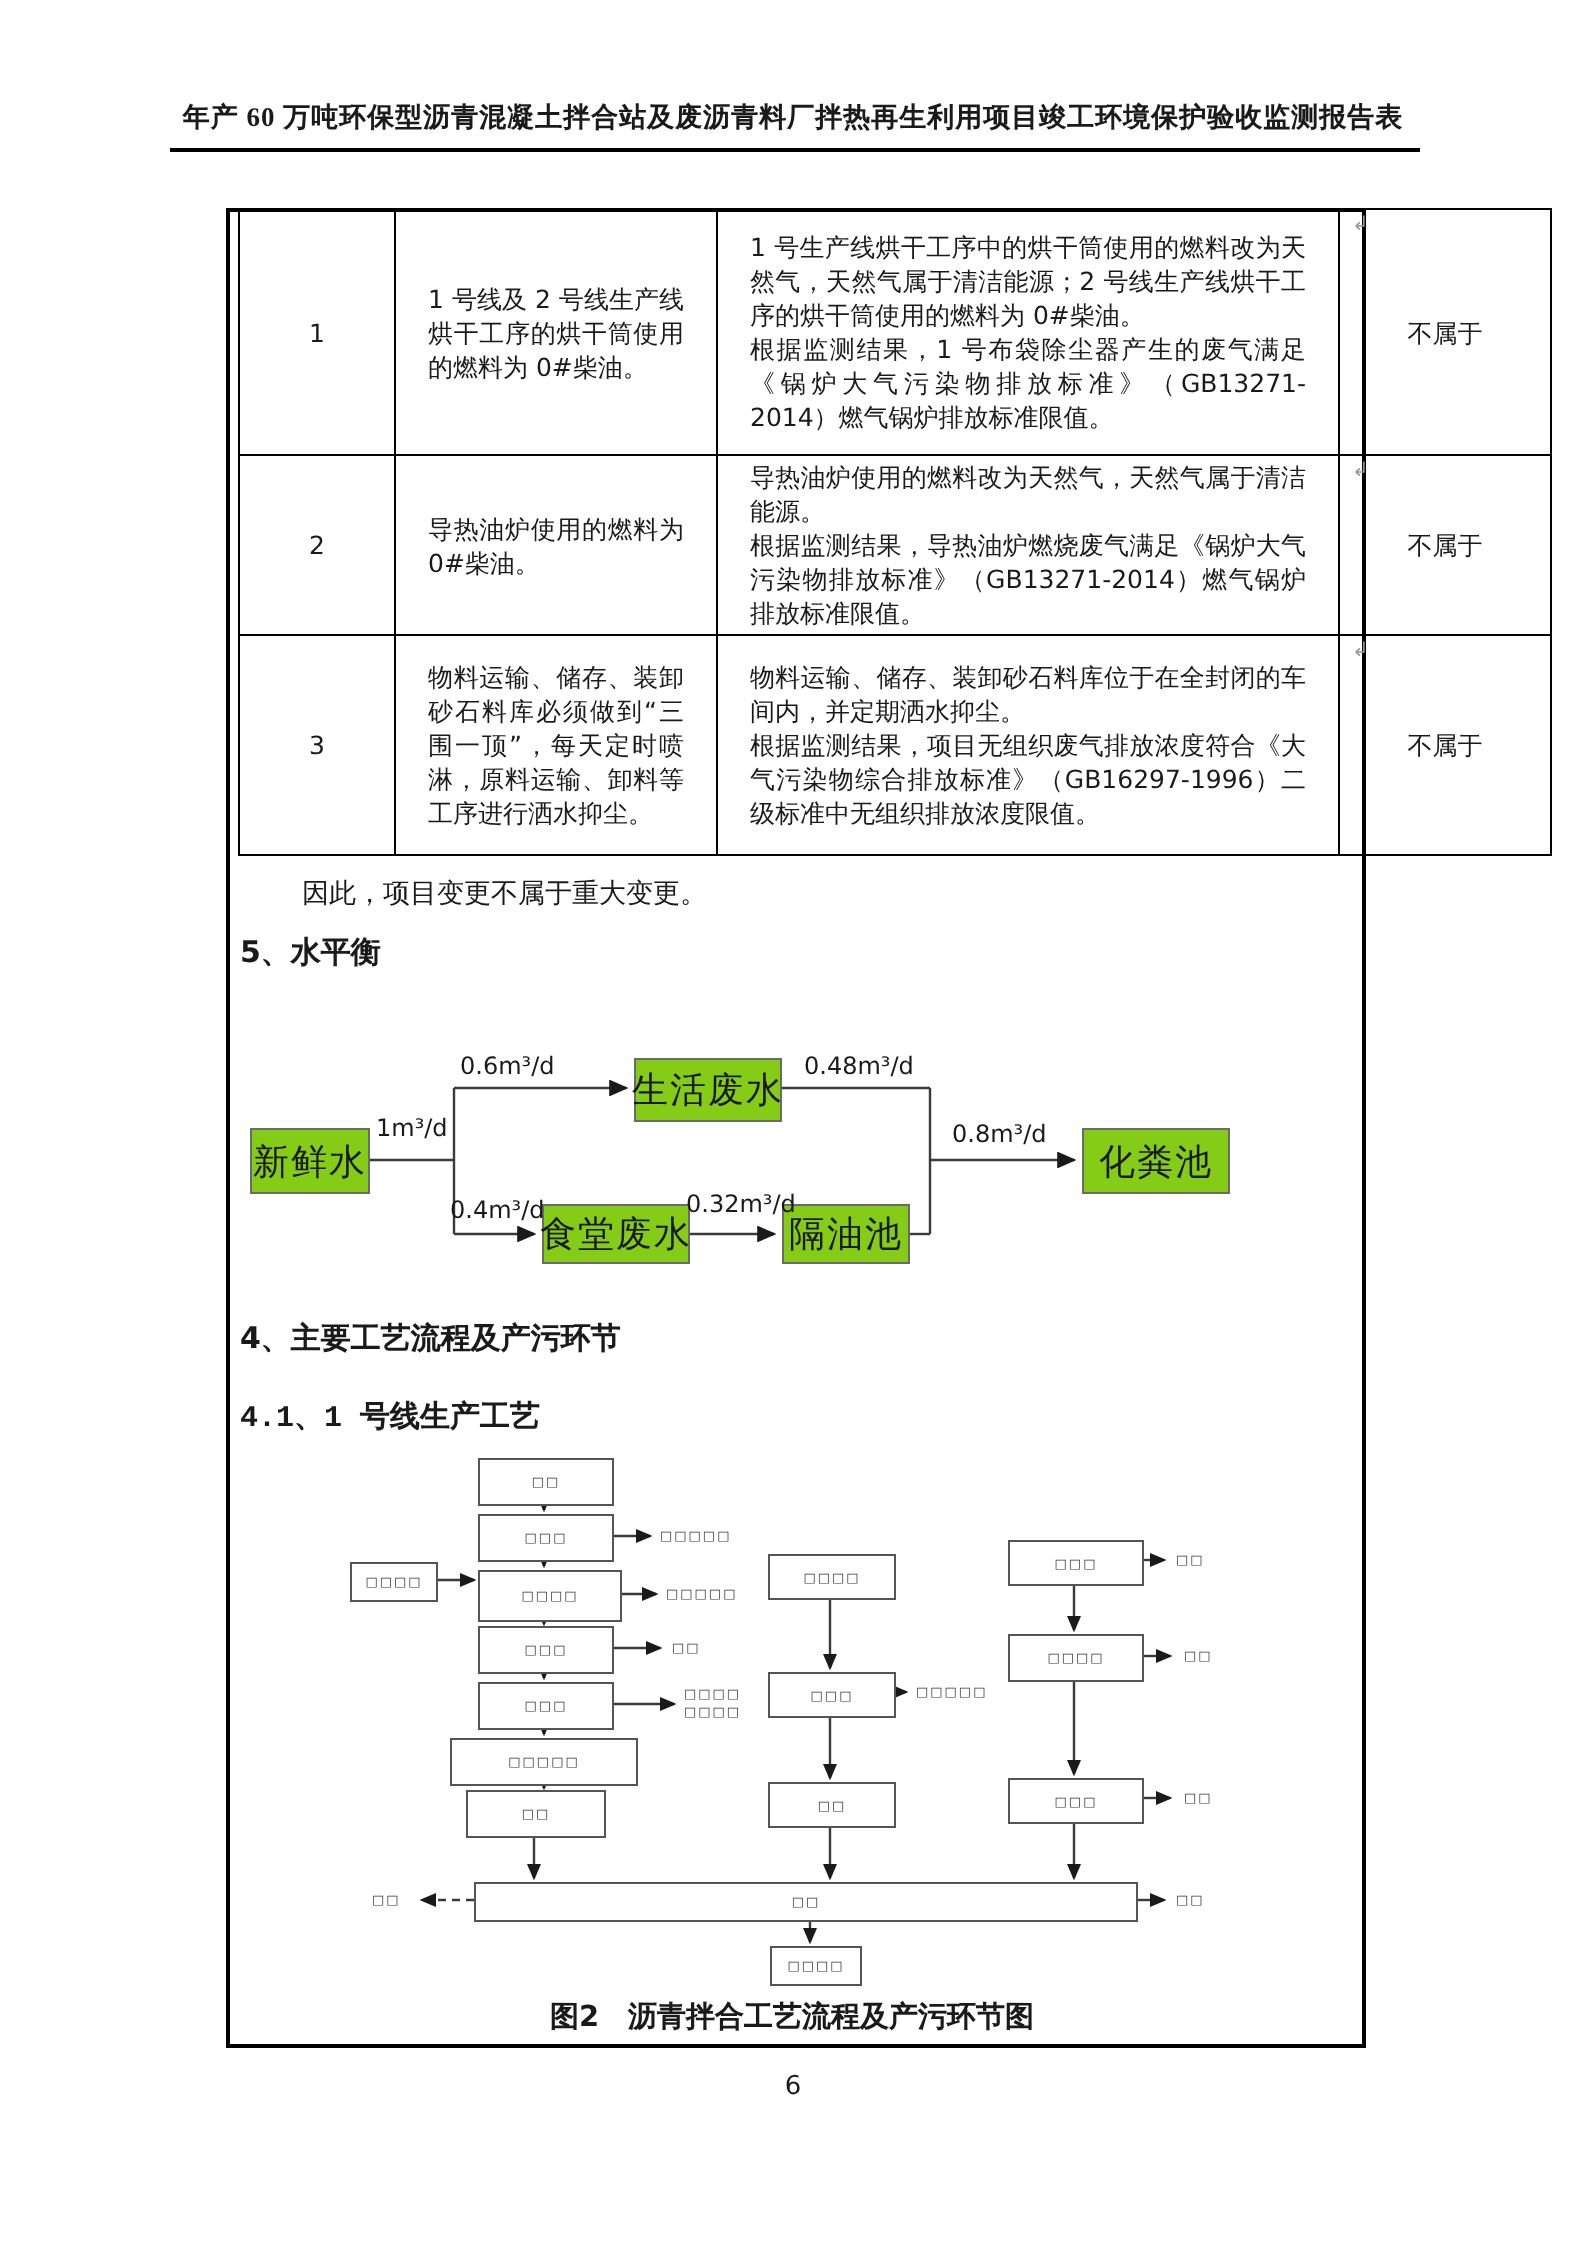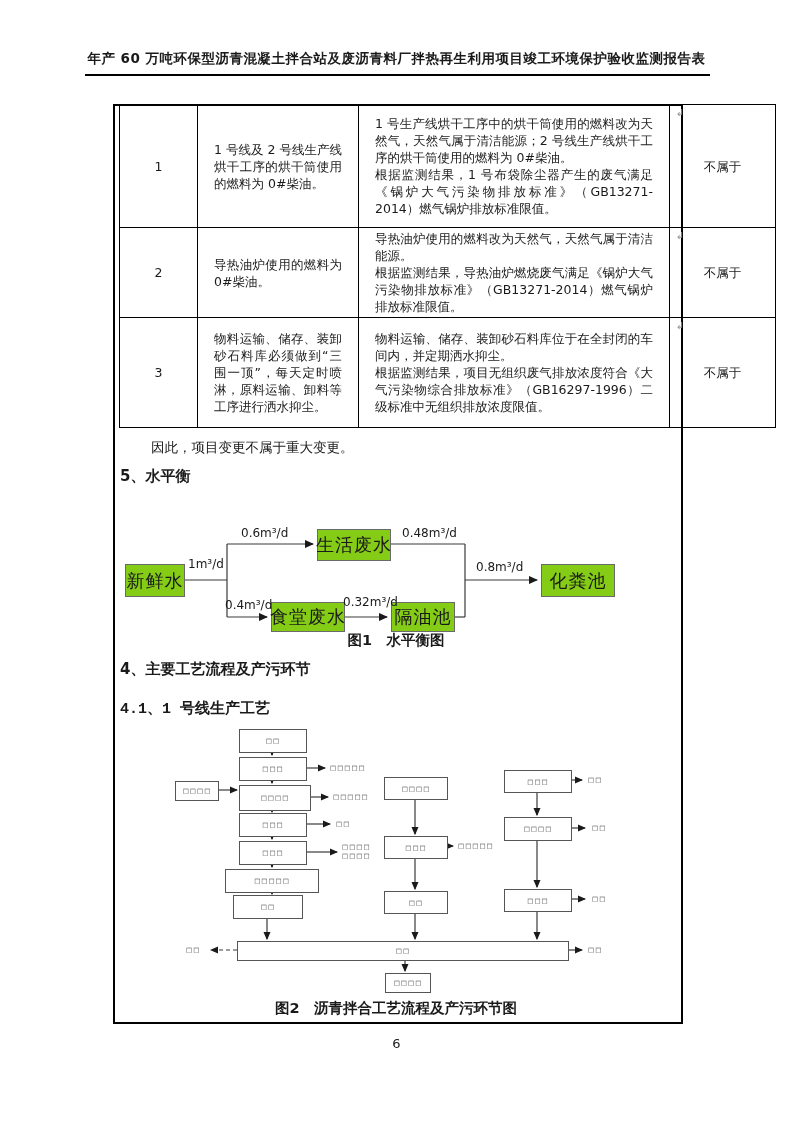--- a/index.html
+++ b/index.html
@@ -4,21 +4,21 @@
 <style>
   html,body{margin:0;padding:0;background:#e8e8e8;}
   .page{
     position:relative;width:793px;height:1122px;background:#ffffff;
     font-family:"DejaVu Sans", sans-serif;color:#1a1a1a;overflow:hidden;
     margin:0 auto;
   }
   .abs{position:absolute;}
   .hdr{
     top:50px;left:0;right:0;text-align:center;
-    font-size:13.5px;font-weight:600;letter-spacing:0.5px;white-space:nowrap;
+    font-size:13.5px;font-weight:600;letter-spacing:0.5px;white-space:nowrap;font-family:Liberation Serif, serif;
   }
   .hdr-rule{top:74px;left:85px;width:625px;border-top:2px solid #000;height:0;}
   .frame{left:113px;top:104px;width:566px;height:916px;border:2px solid #000;}
   table.chg{
     position:absolute;left:119px;top:104px;width:556px;
     border-collapse:collapse;table-layout:fixed;
   }
   table.chg td{
     border:1.5px solid #000;font-size:12.5px;line-height:17px;
     padding:2px 16px;vertical-align:middle;
@@ -111,27 +111,26 @@
     <line class="ln" x1="340" y1="97" x2="352" y2="97"></line>
   </svg>
 
   <div class="wbox" style="left:125px;top:564px;width:58px;height:31px;">新鲜水</div>
   <div class="wbox" style="left:317px;top:529px;width:72px;height:30px;">生活废水</div>
   <div class="wbox" style="left:271px;top:602px;width:72px;height:28px;">食堂废水</div>
   <div class="wbox" style="left:391px;top:602px;width:62px;height:28px;">隔油池</div>
   <div class="wbox" style="left:541px;top:564px;width:72px;height:31px;">化粪池</div>
 
   <div class="wlabel" style="left:188px;top:557px;">1m³/d</div>
-  <div class="wlabel" style="left:241px;top:526px;">0.6m³/d</div>
+  <div class="wlabel" style="left:230px;top:526px;">0.6m³/d</div>
   <div class="wlabel" style="left:402px;top:526px;">0.48m³/d</div>
   <div class="wlabel" style="left:476px;top:560px;">0.8m³/d</div>
   <div class="wlabel" style="left:225px;top:598px;">0.4m³/d</div>
   <div class="wlabel" style="left:343px;top:595px;">0.32m³/d</div>
 
-  <div class="abs figcap" style="left:113px;top:631px;width:566px;">图1　水平衡图</div>
 
   <div class="abs h3" style="left:120px;top:660px;">4、主要工艺流程及产污环节</div>
   <div class="abs h3" style="left:120px;top:699px;font-family:Liberation Mono, monospace;">4.1、1 号线生产工艺</div>
 
   <svg class="abs" style="left:113px;top:725px;" width="568" height="270" viewBox="0 0 568 270">
     <defs>
       <marker id="ah2" markerWidth="7" markerHeight="6" refX="6" refY="3" orient="auto">
         <path d="M0,0 L7,3 L0,6 Z" fill="#1a1a1a"></path>
       </marker>
     </defs>

